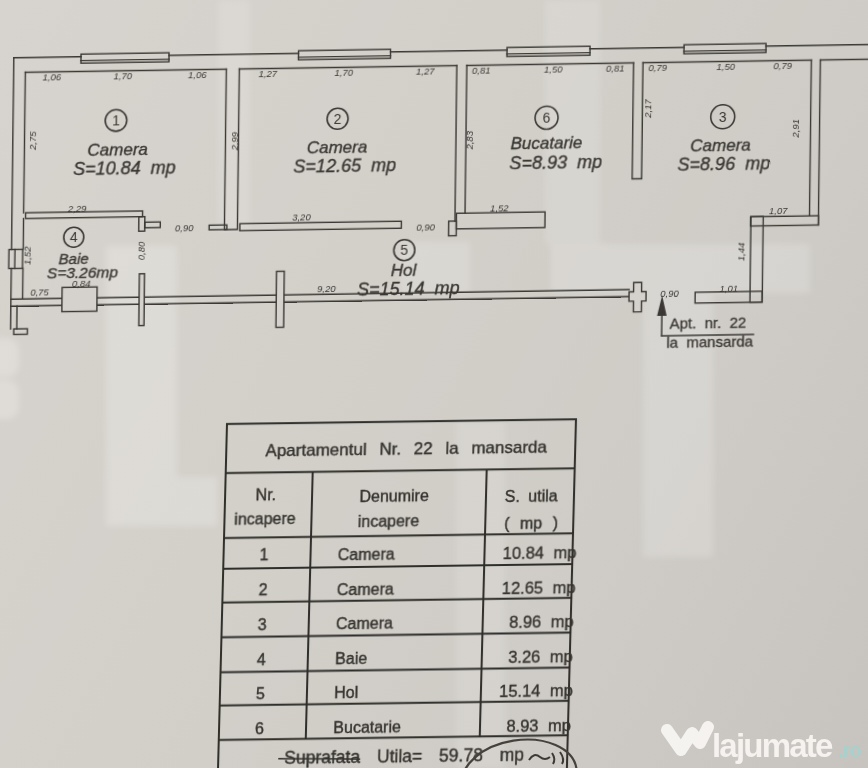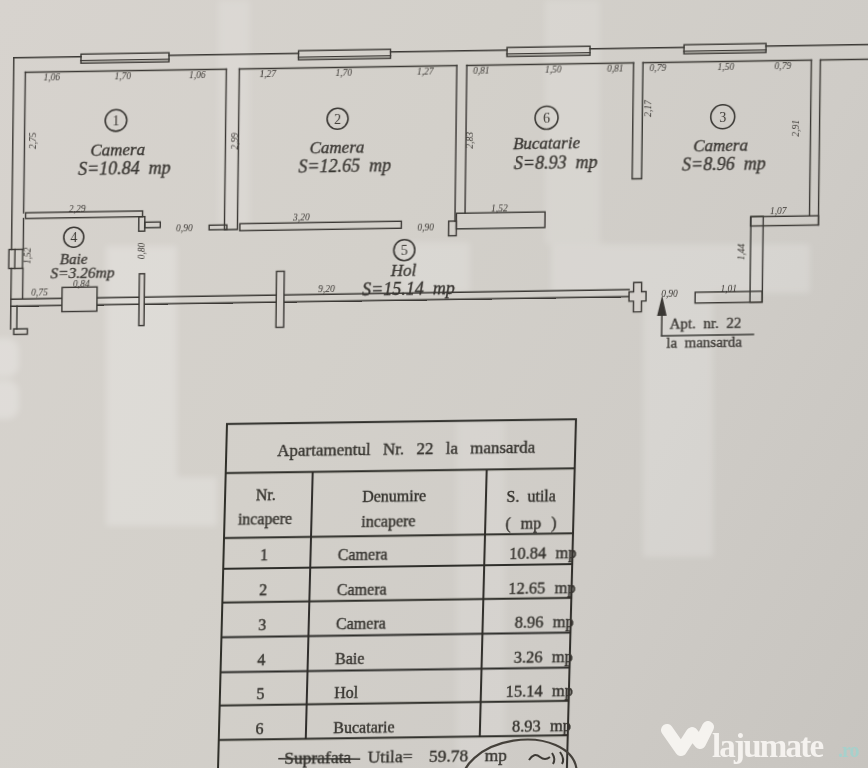--- a/index.html
+++ b/index.html
@@ -1,17 +1,17 @@
 <!DOCTYPE html>
 <html><head>
 <meta charset="utf-8">
 <style>
 html,body{margin:0;padding:0;}
 body{width:868px;height:768px;overflow:hidden;font-family:"Liberation Sans",sans-serif;}
-.page{position:relative;width:868px;height:768px;background:linear-gradient(118deg,#d7d3ce 0%,#d3d0ca 40%,#cfccc7 70%,#c7c4bf 100%);font-family:Liberation Serif, serif;}
+.page{position:relative;width:868px;height:768px;background:linear-gradient(118deg,#d7d3ce 0%,#d3d0ca 40%,#cfccc7 70%,#c7c4bf 100%);}
 </style>
 </head>
 <body>
 <div class="page">
 <svg width="868" height="768" viewBox="0 0 868 768">
 <defs>
         <filter id="wblur" x="-30%" y="-30%" width="160%" height="160%">
           <feGaussianBlur stdDeviation="3"></feGaussianBlur>
         </filter>
         <filter id="softb" x="-5%" y="-5%" width="110%" height="110%">

